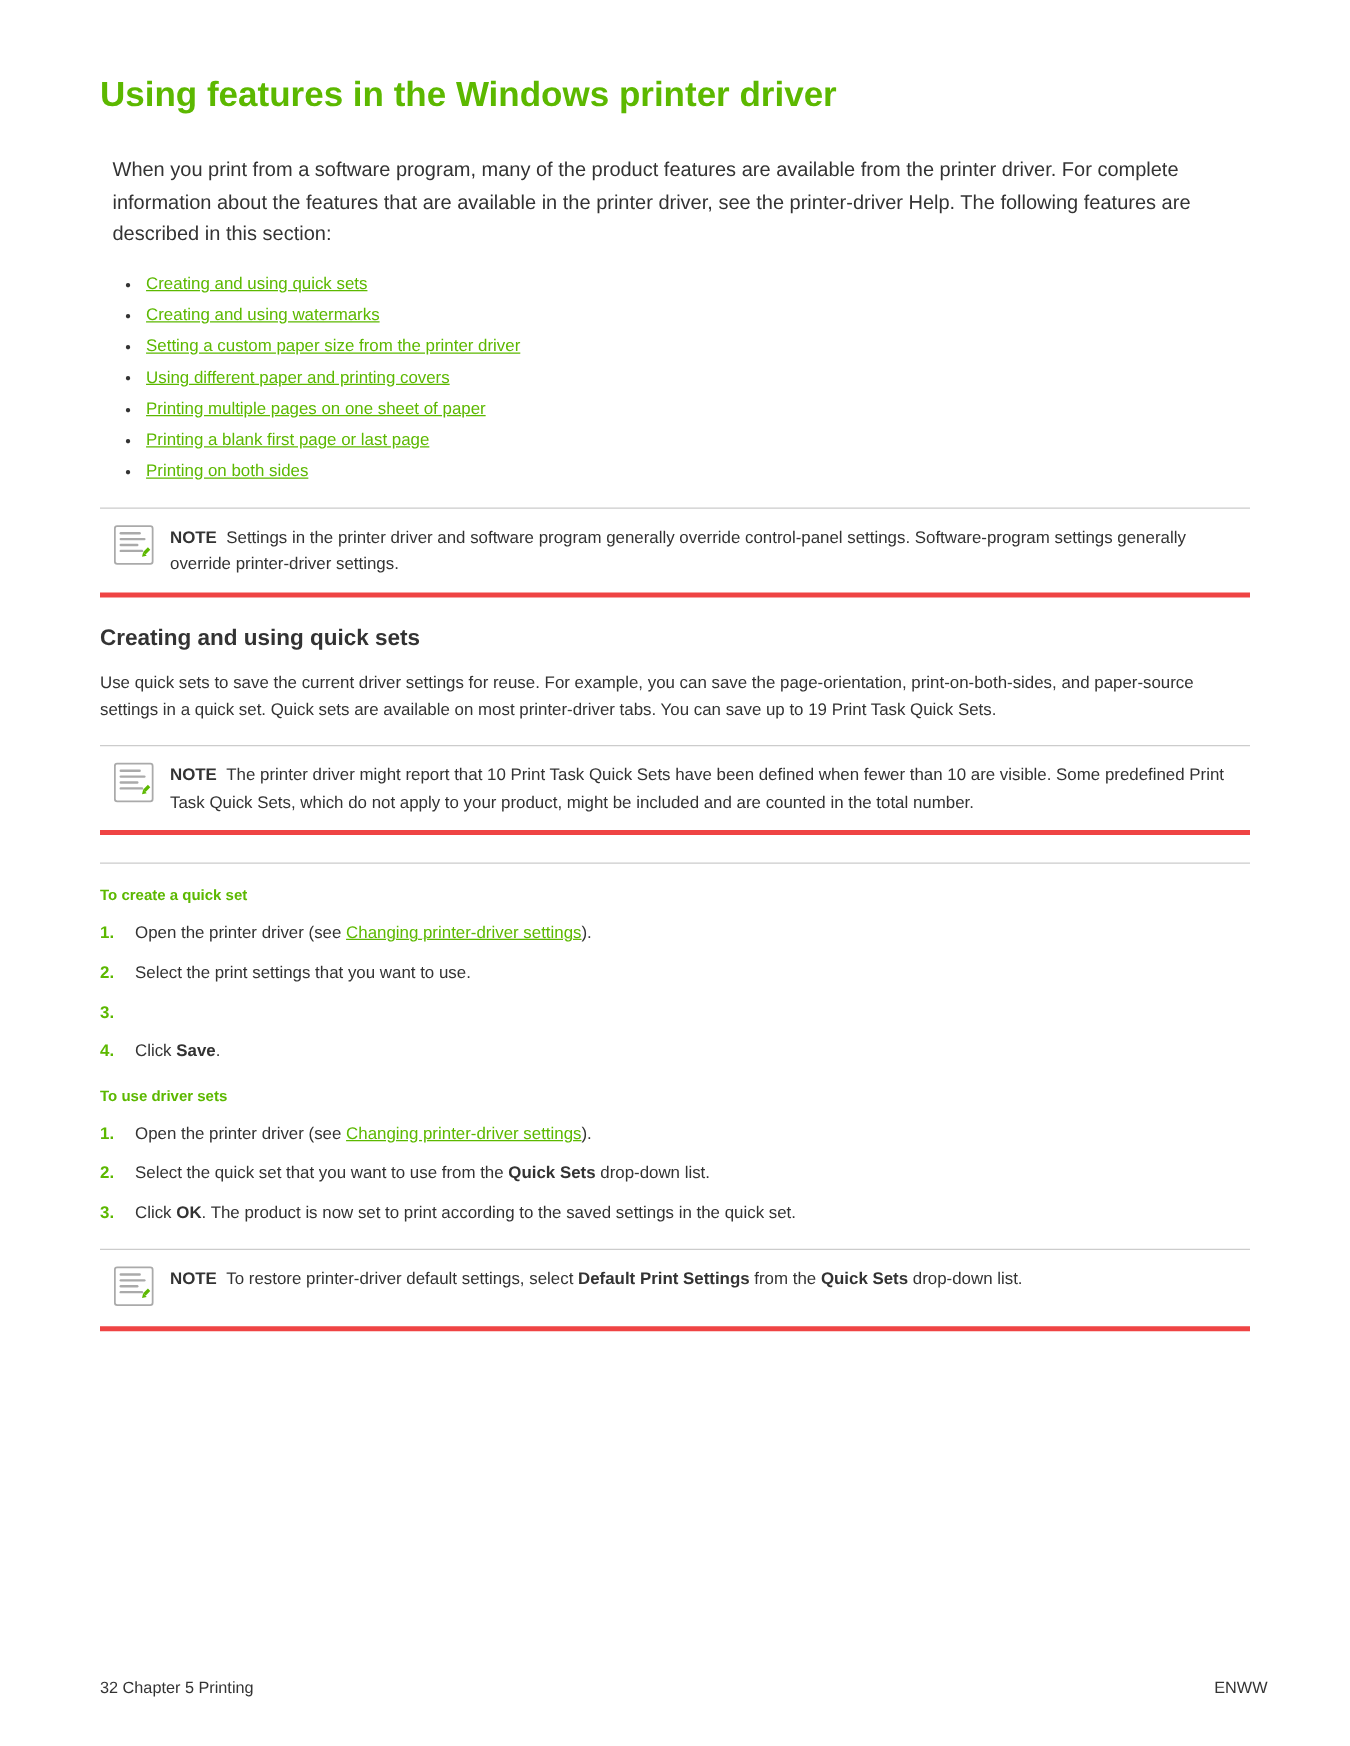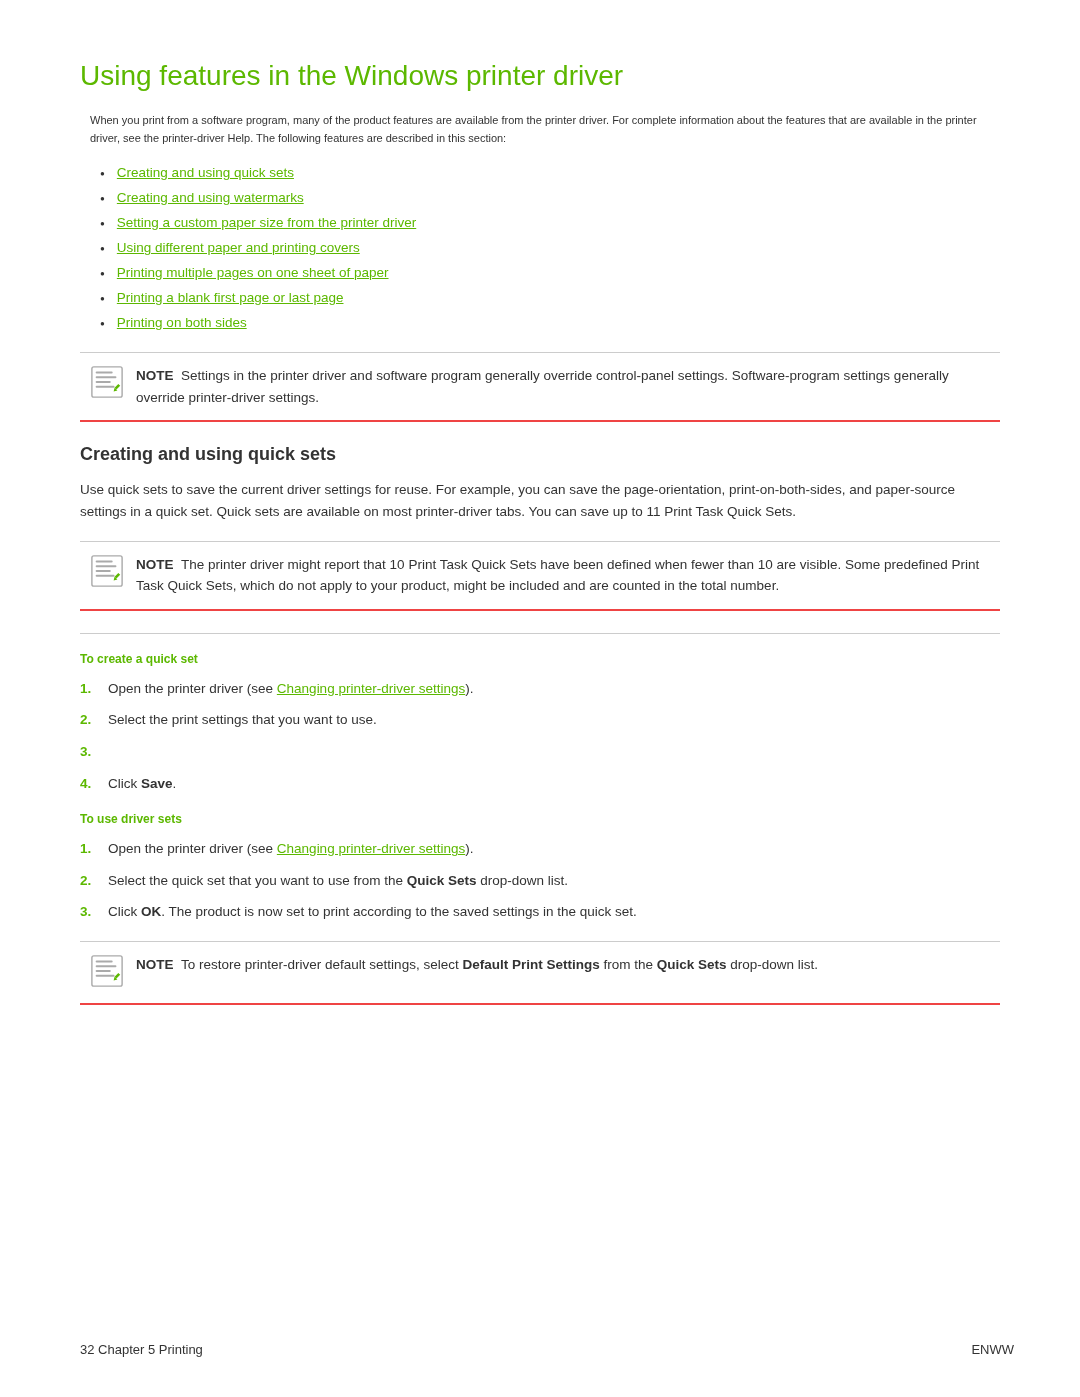--- a/index.html
+++ b/index.html
@@ -14,27 +14,27 @@
       color: #333;
       background: #fff;
       width: 1080px;
       min-height: 1397px;
       padding: 60px 80px 80px 80px;
     }
 
     .page-title {
       color: #5cb800;
       font-size: 28px;
-      font-weight: normal;
-      margin-bottom: 20px;
+      font-weight: bold;
+      margin-bottom: 32px;
       border-bottom: none;
     }
 
     .intro-text {
-      font-size: 11px;
+      font-size: 16px;
       line-height: 1.6;
       margin-bottom: 18px;
       margin-left: 10px;
     }
 
     .bullet-list {
       list-style: none;
       margin-left: 20px;
       margin-bottom: 22px;
     }
@@ -55,21 +55,21 @@
       flex-shrink: 0;
     }
 
     .bullet-list li a {
       color: #5cb800;
       text-decoration: underline;
     }
 
     .note-box {
       border-top: 1px solid #ccc;
-      border-bottom: 2px solid #ef4444;
+      border-bottom: 4px solid #ef4444;
       padding: 12px 10px;
       margin-bottom: 22px;
       display: flex;
       align-items: flex-start;
       gap: 12px;
     }
 
     .note-text {
       font-size: 13.5px;
       line-height: 1.6;
@@ -193,21 +193,21 @@
       <path d="M26 24 L25 28 L29 27 Z" fill="#5cb800"></path>
     </svg>
   </div>
   <div class="note-text">
     <span class="note-label">NOTE</span>&nbsp;&nbsp;<span>Settings in the printer driver and software program generally override control-panel settings. Software-program settings generally override printer-driver settings.</span>
   </div>
 </div>
 
 <h2 class="section-title" id="quick-sets">Creating and using quick sets</h2>
 
-<p class="section-body">Use quick sets to save the current driver settings for reuse. For example, you can save the page-orientation, print-on-both-sides, and paper-source settings in a quick set. Quick sets are available on most printer-driver tabs. You can save up to 11 Print Task Quick Sets.</p>
+<p class="section-body">Use quick sets to save the current driver settings for reuse. For example, you can save the page-orientation, print-on-both-sides, and paper-source settings in a quick set. Quick sets are available on most printer-driver tabs. You can save up to 19 Print Task Quick Sets.</p>
 
 <div class="note-box">
   <div>
     <svg class="note-icon-svg" viewBox="0 0 36 36" xmlns="http://www.w3.org/2000/svg">
       <rect x="2" y="2" width="32" height="32" rx="2" fill="none" stroke="#aaa" stroke-width="1.5"></rect>
       <rect x="6" y="7" width="18" height="2" rx="1" fill="#aaa"></rect>
       <rect x="6" y="12" width="22" height="2" rx="1" fill="#aaa"></rect>
       <rect x="6" y="17" width="16" height="2" rx="1" fill="#aaa"></rect>
       <rect x="6" y="22" width="20" height="2" rx="1" fill="#aaa"></rect>
       <path d="M26 24 L30 20 L32 22 L28 26 Z" fill="#5cb800"></path>

